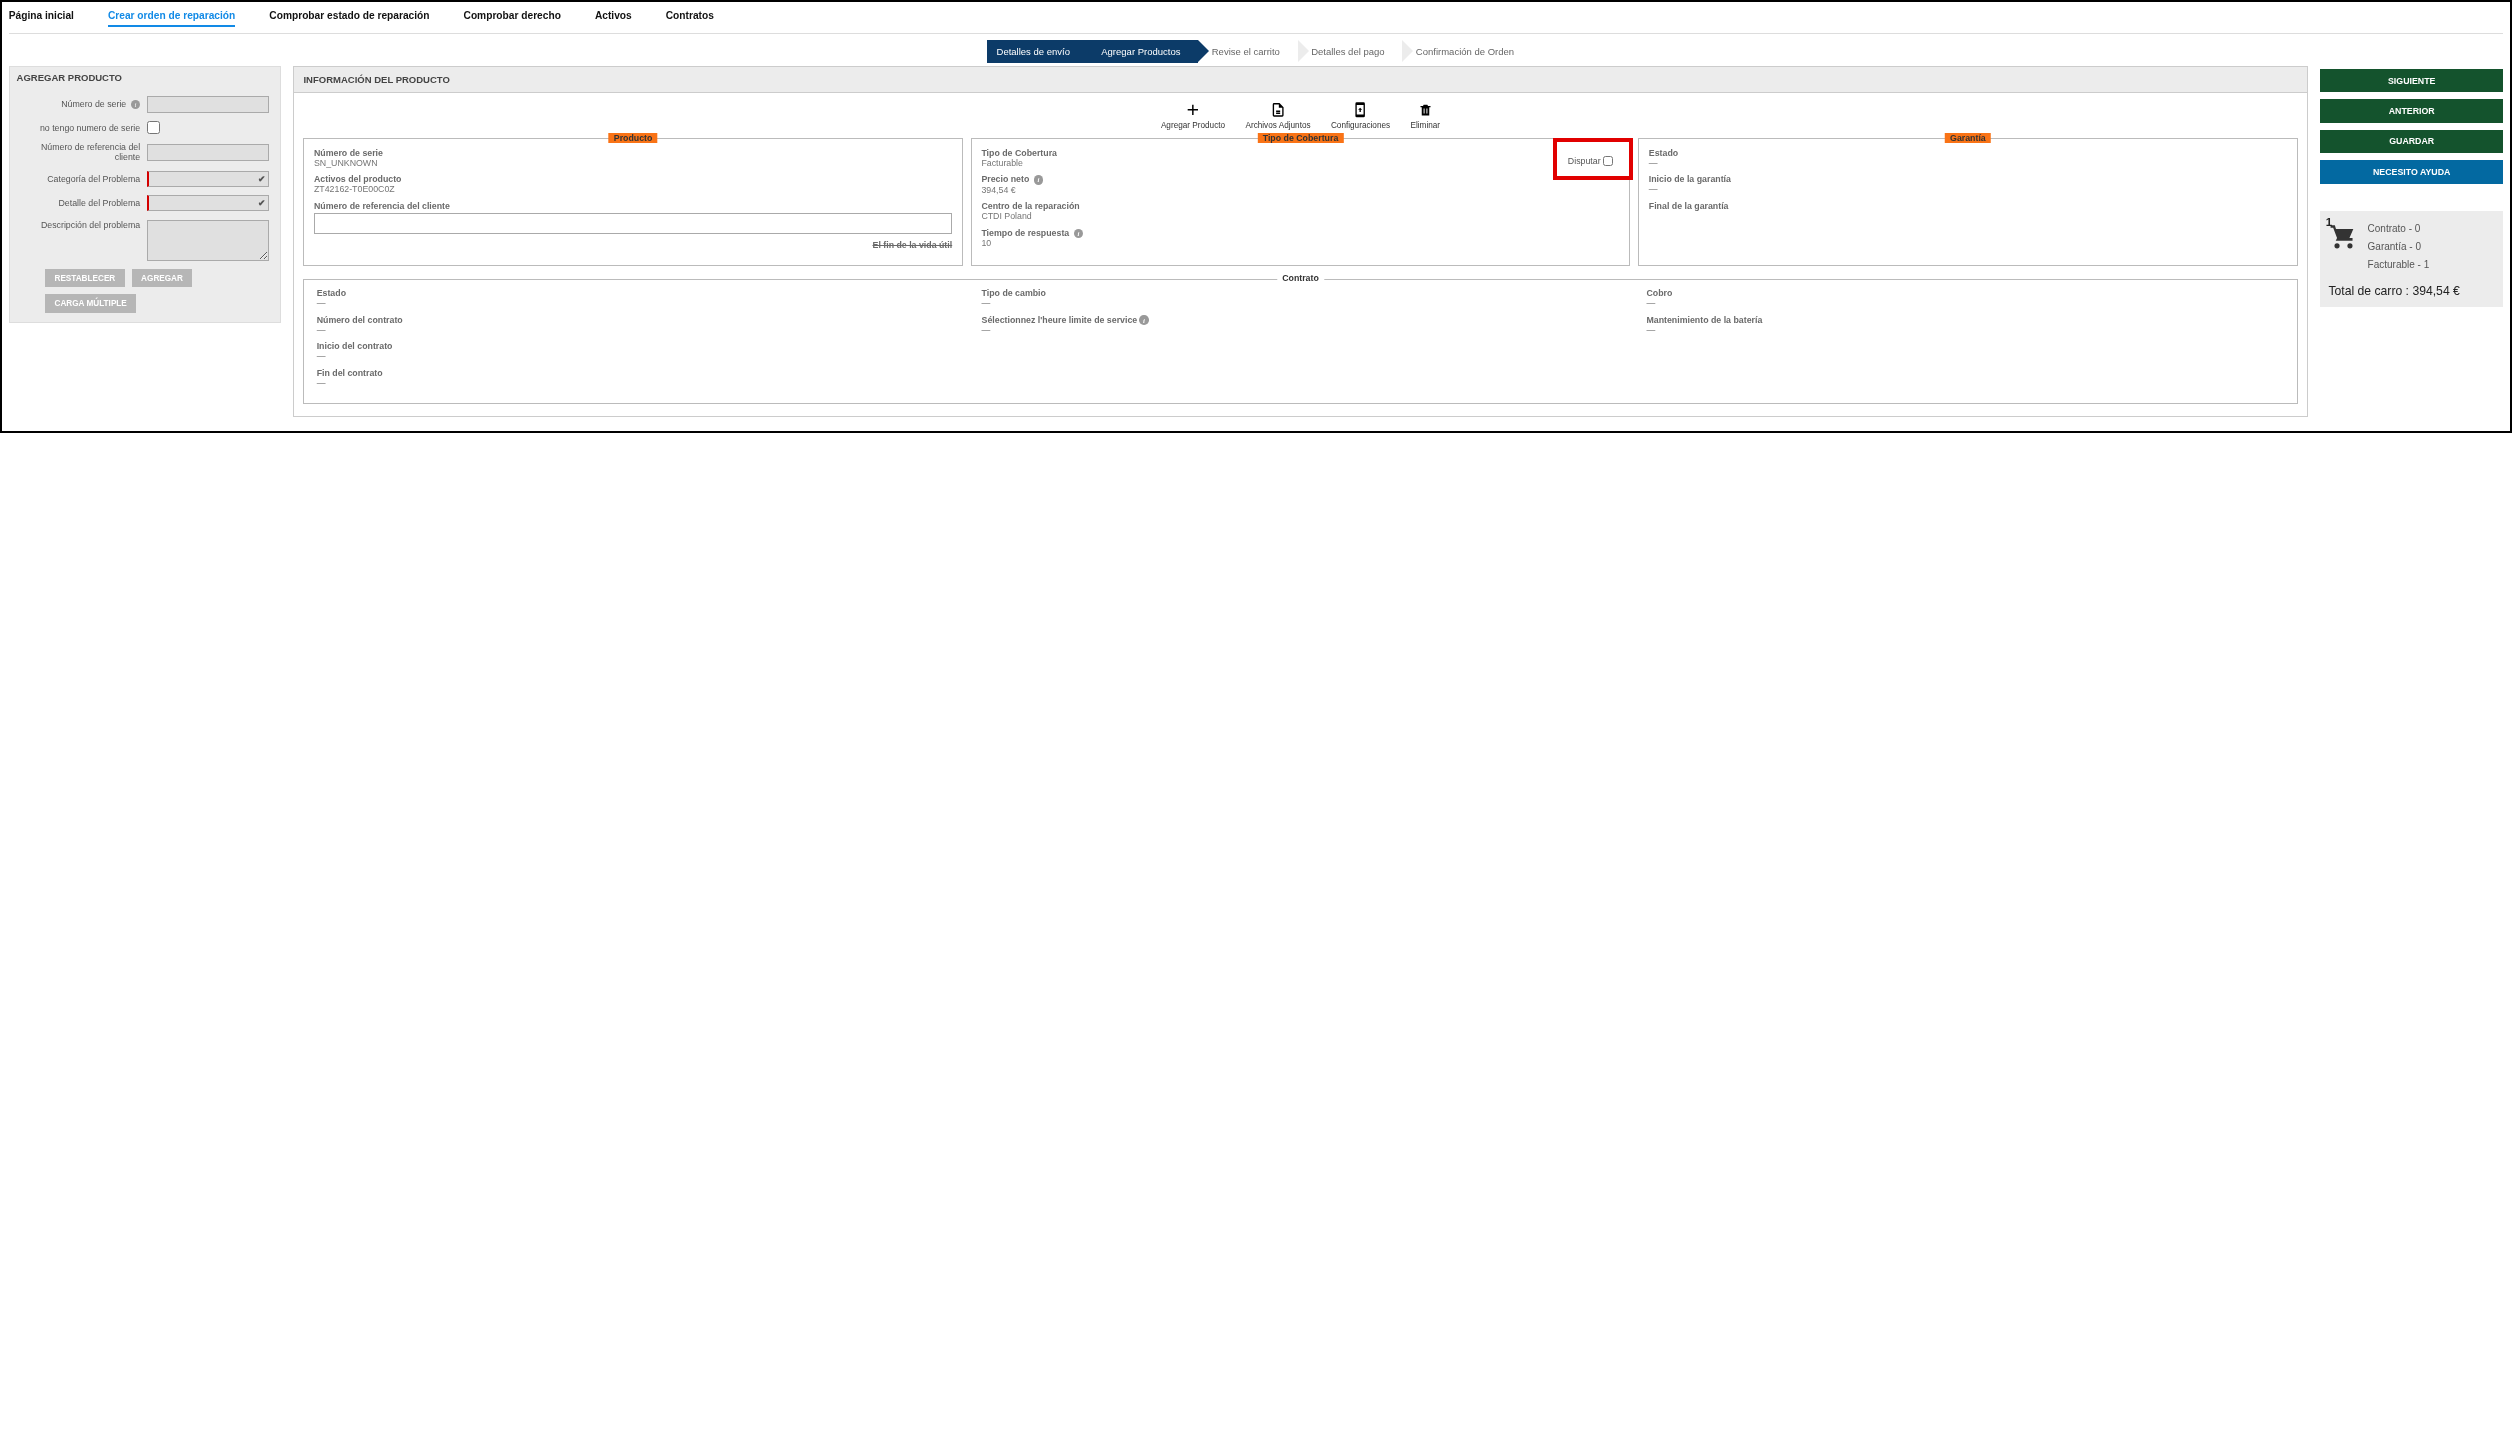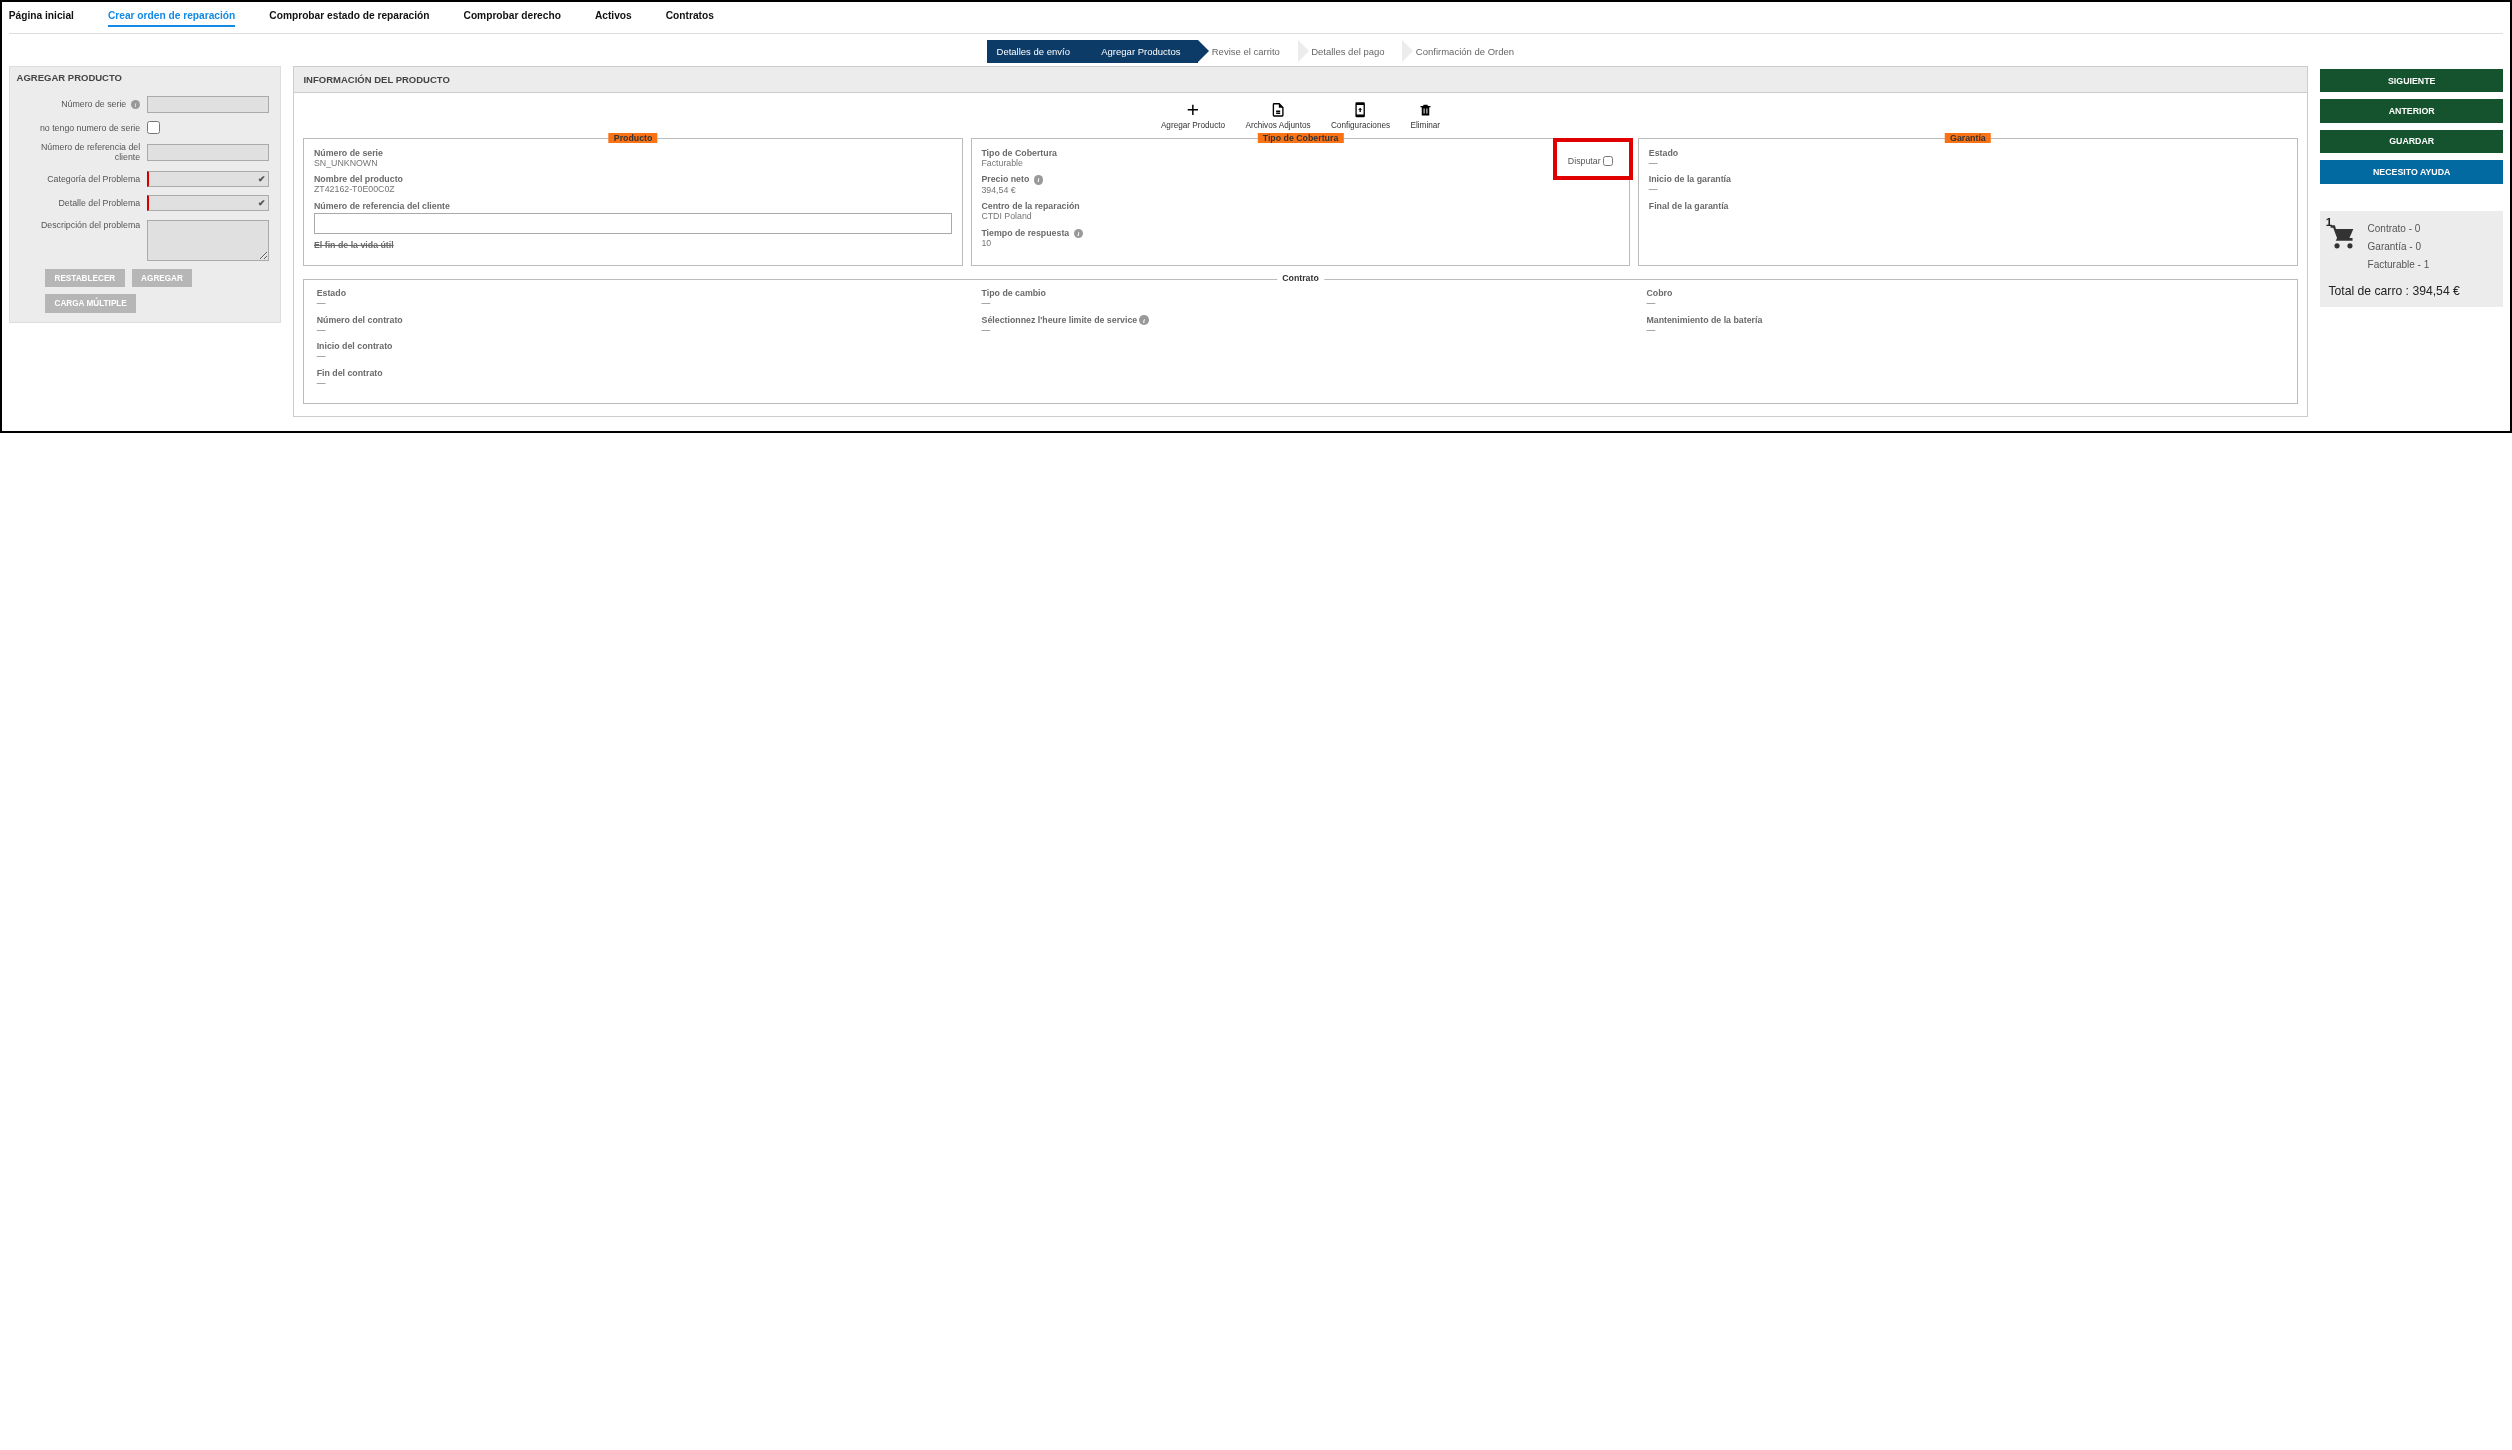--- a/index.html
+++ b/index.html
@@ -32,21 +32,21 @@
   .actions { display:flex; justify-content:center; gap:20.4px; padding:8.2px 0; }
   .action { text-align:center; font-size:8.2px; color:#333; cursor:pointer;}
   .action svg { display:block; margin:0 auto 2.7px auto;}
   .fields-wrap { display:flex; gap:8.2px; padding: 0 9.5px 12.2px 9.5px;}
   .fset { border:0.7px solid #bbb; padding: 8.2px 9.5px; flex:1; position:relative;}
   .fset .legend { position:absolute; top:-6.8px; left:50%; transform:translateX(-50%); background:#f97316; padding:0 5.4px; font-weight:bold; color:#333;}
   .fld { margin-bottom: 6.8px;}
   .fld .lbl { color:#6a6a6a; font-weight:bold; font-size:8.8px;}
   .fld .val { color:#757575; font-size:8.8px;}
   .fld input[type=text]{ width:100%; border:0.7px solid #aaa; padding:2px; margin-top:1.4px;}
-  .strike { text-decoration: line-through; }
+  .strike { text-decoration: line-through; text-align: right; }
   .redbox { border: 4.1px solid #e10000; position:absolute; }
   .contract { margin: 0 9.5px 12.2px 9.5px; border:0.7px solid #bbb; padding: 8.2px 12.2px; position:relative;}
   .contract .legend { position:absolute; top:-6.8px; left:50%; transform:translateX(-50%); background:#fff; padding:0 5.4px; font-weight:bold; color:#333;}
   .contract .cols { display:flex; gap:27px;}
   .contract .col { flex:1;}
   .right { width: 183px; display:flex; flex-direction:column; gap:6.8px; padding-top: 2.7px;}
   .btn-blue { background:#14532d; color:#fff; border:none; padding:6.8px 0; font-size:8.8px; font-weight:bold; cursor:pointer; width:100%;}
   .btn-blue.dark { background:#0369a1; }
   .cart { background:#ececec; margin-top: 20.4px; padding:9.5px 8.2px; display:flex; gap:8.2px; align-items:flex-start; flex-wrap:wrap;}
   .cart svg { flex-shrink:0;}
@@ -163,21 +163,21 @@
 
       <div class="fields-wrap">
 
         <div class="fset">
           <span class="legend">Producto</span>
           <div class="fld">
               <div class="lbl">Número de serie</div>
               <div class="val">SN_UNKNOWN</div>
             </div>
           <div class="fld">
-              <div class="lbl">Nombre del producto</div>
+              <div class="lbl">Activos del producto</div>
               <div class="val">ZT42162-T0E00C0Z</div>
             </div>
           <div class="fld"><div class="lbl">Número de referencia del cliente</div><input type="text" style=""></div>
           <div class="fld">
               <div class="lbl strike">El fin de la vida útil</div>
             </div>
         </div>
 
         <div class="fset" style="position:relative;">
           <span class="legend">Tipo de Cobertura</span>

